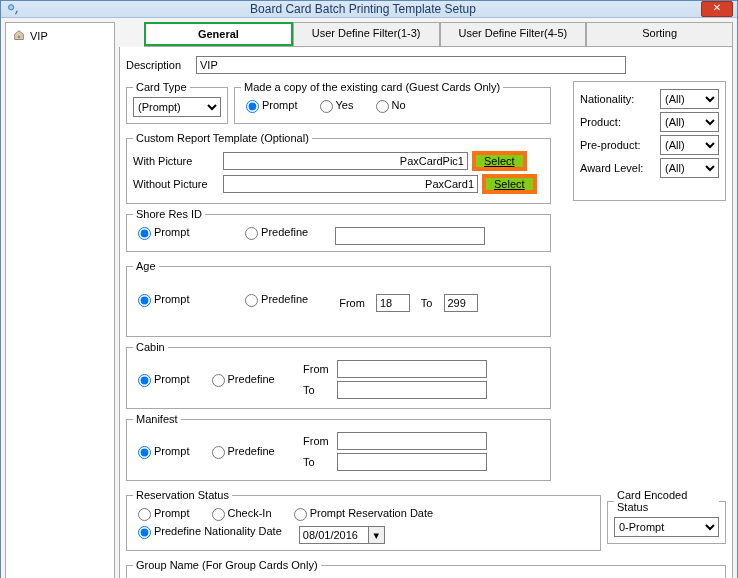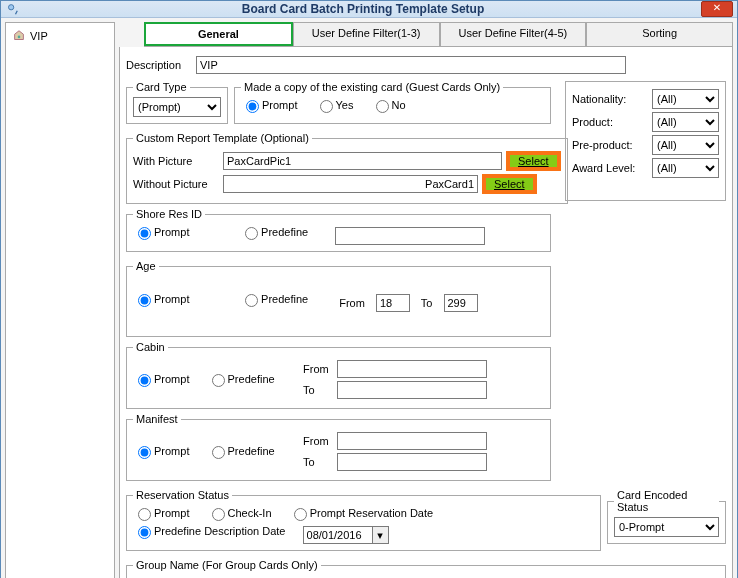--- a/index.html
+++ b/index.html
@@ -1,41 +1,41 @@
 <!DOCTYPE html>
 <html><head>
 <meta charset="utf-8">
 <style>
 * { box-sizing: border-box; font-family: Tahoma, Arial, sans-serif; font-size: 11px; }
 body { margin: 0; background: #fff; width: 738px; height: 578px; overflow: hidden; }
 .window { width: 738px; height: 578px; border: 1px solid #5b8ab8; display: flex; flex-direction: column; }
 .titlebar { height: 22px; background: linear-gradient(#dbe7f5,#cde0f2); display: flex; align-items: center; padding: 0 4px; border-bottom: 1px solid #a8c0db; }
 .titlebar .icon { width: 14px; height: 14px; margin-right: 6px; }
-.titlebar .title { flex: 1; text-align: center; color: #1f3b66; font-weight: bold; font-size: 12px; }
+.titlebar .title { flex: 1; text-align: center; color: #1f3b66; font-weight: normal; font-size: 12px; }
 .titlebar .close { width: 32px; height: 16px; background: #d44027; border: 1px solid #9b2f1c; border-radius: 2px; color: #fff; text-align: center; line-height: 12px; font-size: 10px; cursor: pointer; }
 .body { flex: 1; display: flex; flex-direction: column; background: #f4f4f4; }
 .main { flex: 1; display: flex; }
 .sidebar { width: 110px; border: 1px solid #a9a9a9; margin: 4px 2px 4px 4px; background: #fff; padding: 4px; }
 .sidebar-item { display: flex; align-items: center; gap: 4px; padding: 2px; }
 .sidebar-item svg { width: 14px; height: 14px; }
 .content { flex: 1; margin: 4px 4px 4px 2px; display: flex; flex-direction: column; }
 .tabs { display: flex; border-bottom: 1px solid #a9a9a9; margin-left: 25px; }
 .tab { flex: 1; text-align: center; padding: 4px 0; background: #f0f0f0; border: 1px solid #a9a9a9; border-bottom: none; cursor: pointer; }
 .tab.active { background: #fff; border: 2px solid #1aa63a; font-weight: bold; }
 .pane { flex: 1; background: #fff; border: 1px solid #a9a9a9; border-top: none; padding: 6px 6px; overflow: auto; position: relative; }
 .row { display: flex; align-items: center; margin: 3px 0; }
 .lbl { width: 70px; }
 fieldset { border: 1px solid #a9a9a9; margin: 4px 0; padding: 4px 6px 6px 6px; }
 legend { padding: 0 3px; }
 input[type=text] { height: 18px; border: 1px solid #7a7a7a; padding: 1px 3px; background: #fff; }
 select { height: 20px; border: 1px solid #7a7a7a; background: #fff; }
 .btn-small { height: 20px; border: 4px solid #f97316; background: #84cc16; padding: 0 8px; cursor: pointer; text-decoration: underline; }
 .radio-lbl { display: inline-flex; align-items: center; margin-right: 14px; }
 .radio-lbl input { margin-right: 3px; }
-.top-group { display: flex; gap: 14px; }
+.top-group { display: flex; gap: 22px; }
 .left-col { width: 425px; }
 .right-col { flex: 1; }
 fieldset.filters .frow { display: flex; align-items: center; margin: 3px 0; }
 fieldset.filters .frow .fl { width: 80px; }
 fieldset.filters select { flex: 1; }
 .res-flex { display: flex; gap: 6px; align-items: flex-start; }
 .combo-date { display: inline-flex; }
 .combo-date input { width: 70px; }
 .combo-date .dd { width: 16px; border: 1px solid #7a7a7a; border-left: none; background: #efefef; text-align: center; line-height: 16px; cursor: pointer; }
 </style>
@@ -104,21 +104,21 @@
                       <input type="radio" name="cc" style="">
                       <span>No</span>
                     </label>
                 </fieldset>
               </div>
 
               <fieldset>
                 <legend>Custom Report Template (Optional)</legend>
                 <div class="row">
                   <span style="width:90px">With Picture</span>
-                  <input type="text" style="width: 279px;" value="PaxCardPic1">
+                  <input type="text" style="width: 245px; text-align: right;" value="PaxCardPic1">
                   <button class="btn-small" style="margin-left:4px">Select</button>
                 </div>
                 <div class="row">
                   <span style="width:90px">Without Picture</span>
                   <input type="text" style="width: 255px; text-align: right;" value="PaxCard1">
                   <button class="btn-small" style="margin-left:4px">Select</button>
                 </div>
               </fieldset>
 
               <fieldset>
@@ -235,21 +235,21 @@
               <label class="radio-lbl">
                   <input type="radio" name="rs" style="">
                   <span>Check-In</span>
                 </label>
               <label class="radio-lbl">
                   <input type="radio" name="rs" style="">
                   <span>Prompt Reservation Date</span>
                 </label>
               <label class="radio-lbl">
                   <input type="radio" name="rs" checked="" style="">
-                  <span>Predefine Description Date</span>
+                  <span>Predefine Nationality Date</span>
                 </label>
               <span class="combo-date">
                 <input type="text" value="08/01/2016" style="">
                 <span class="dd">▾</span>
               </span>
             </fieldset>
             <fieldset style="width:103px">
               <legend>Card Encoded Status</legend>
               <select style="width:105px"><option>0-Prompt</option></select>
             </fieldset>

